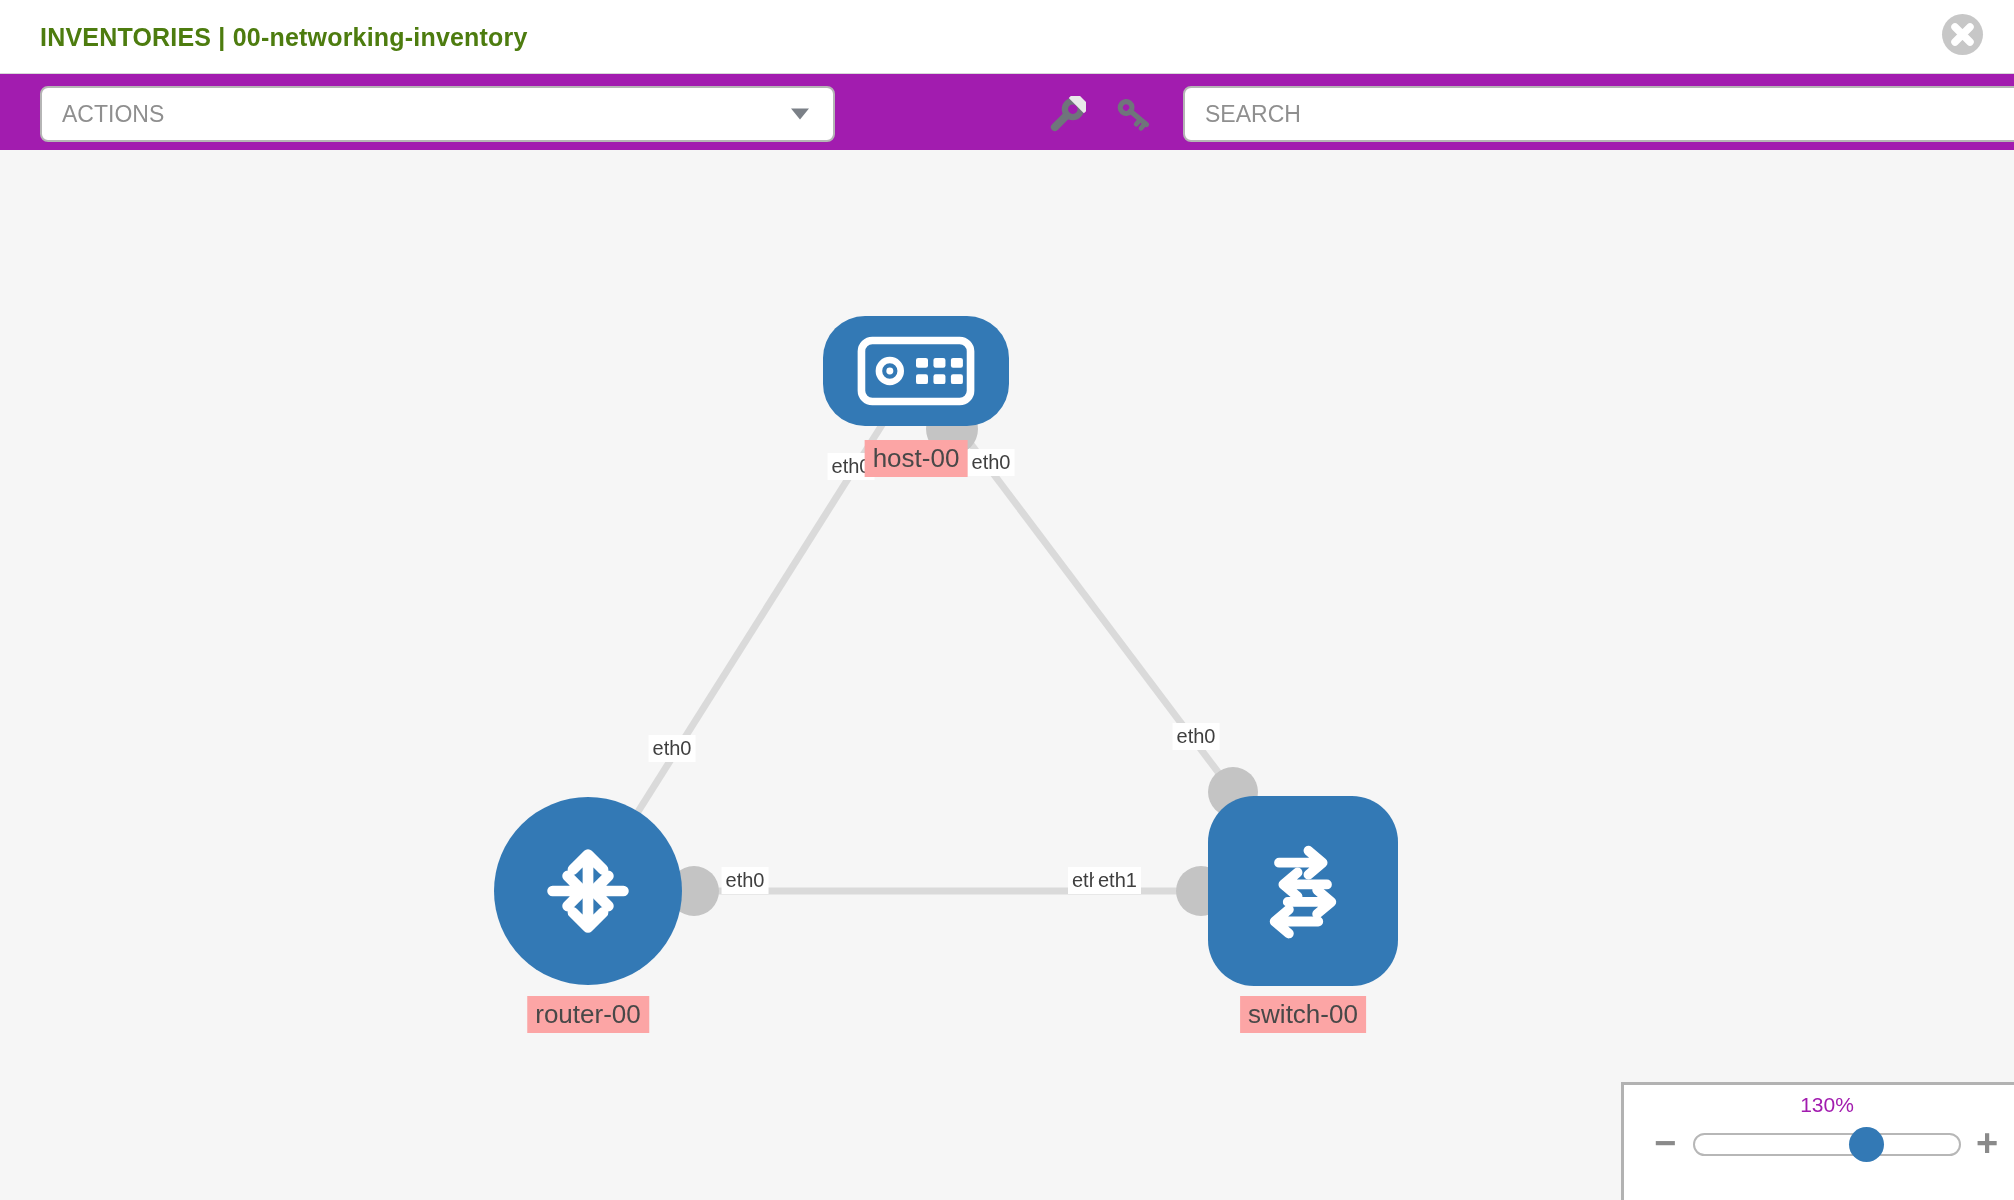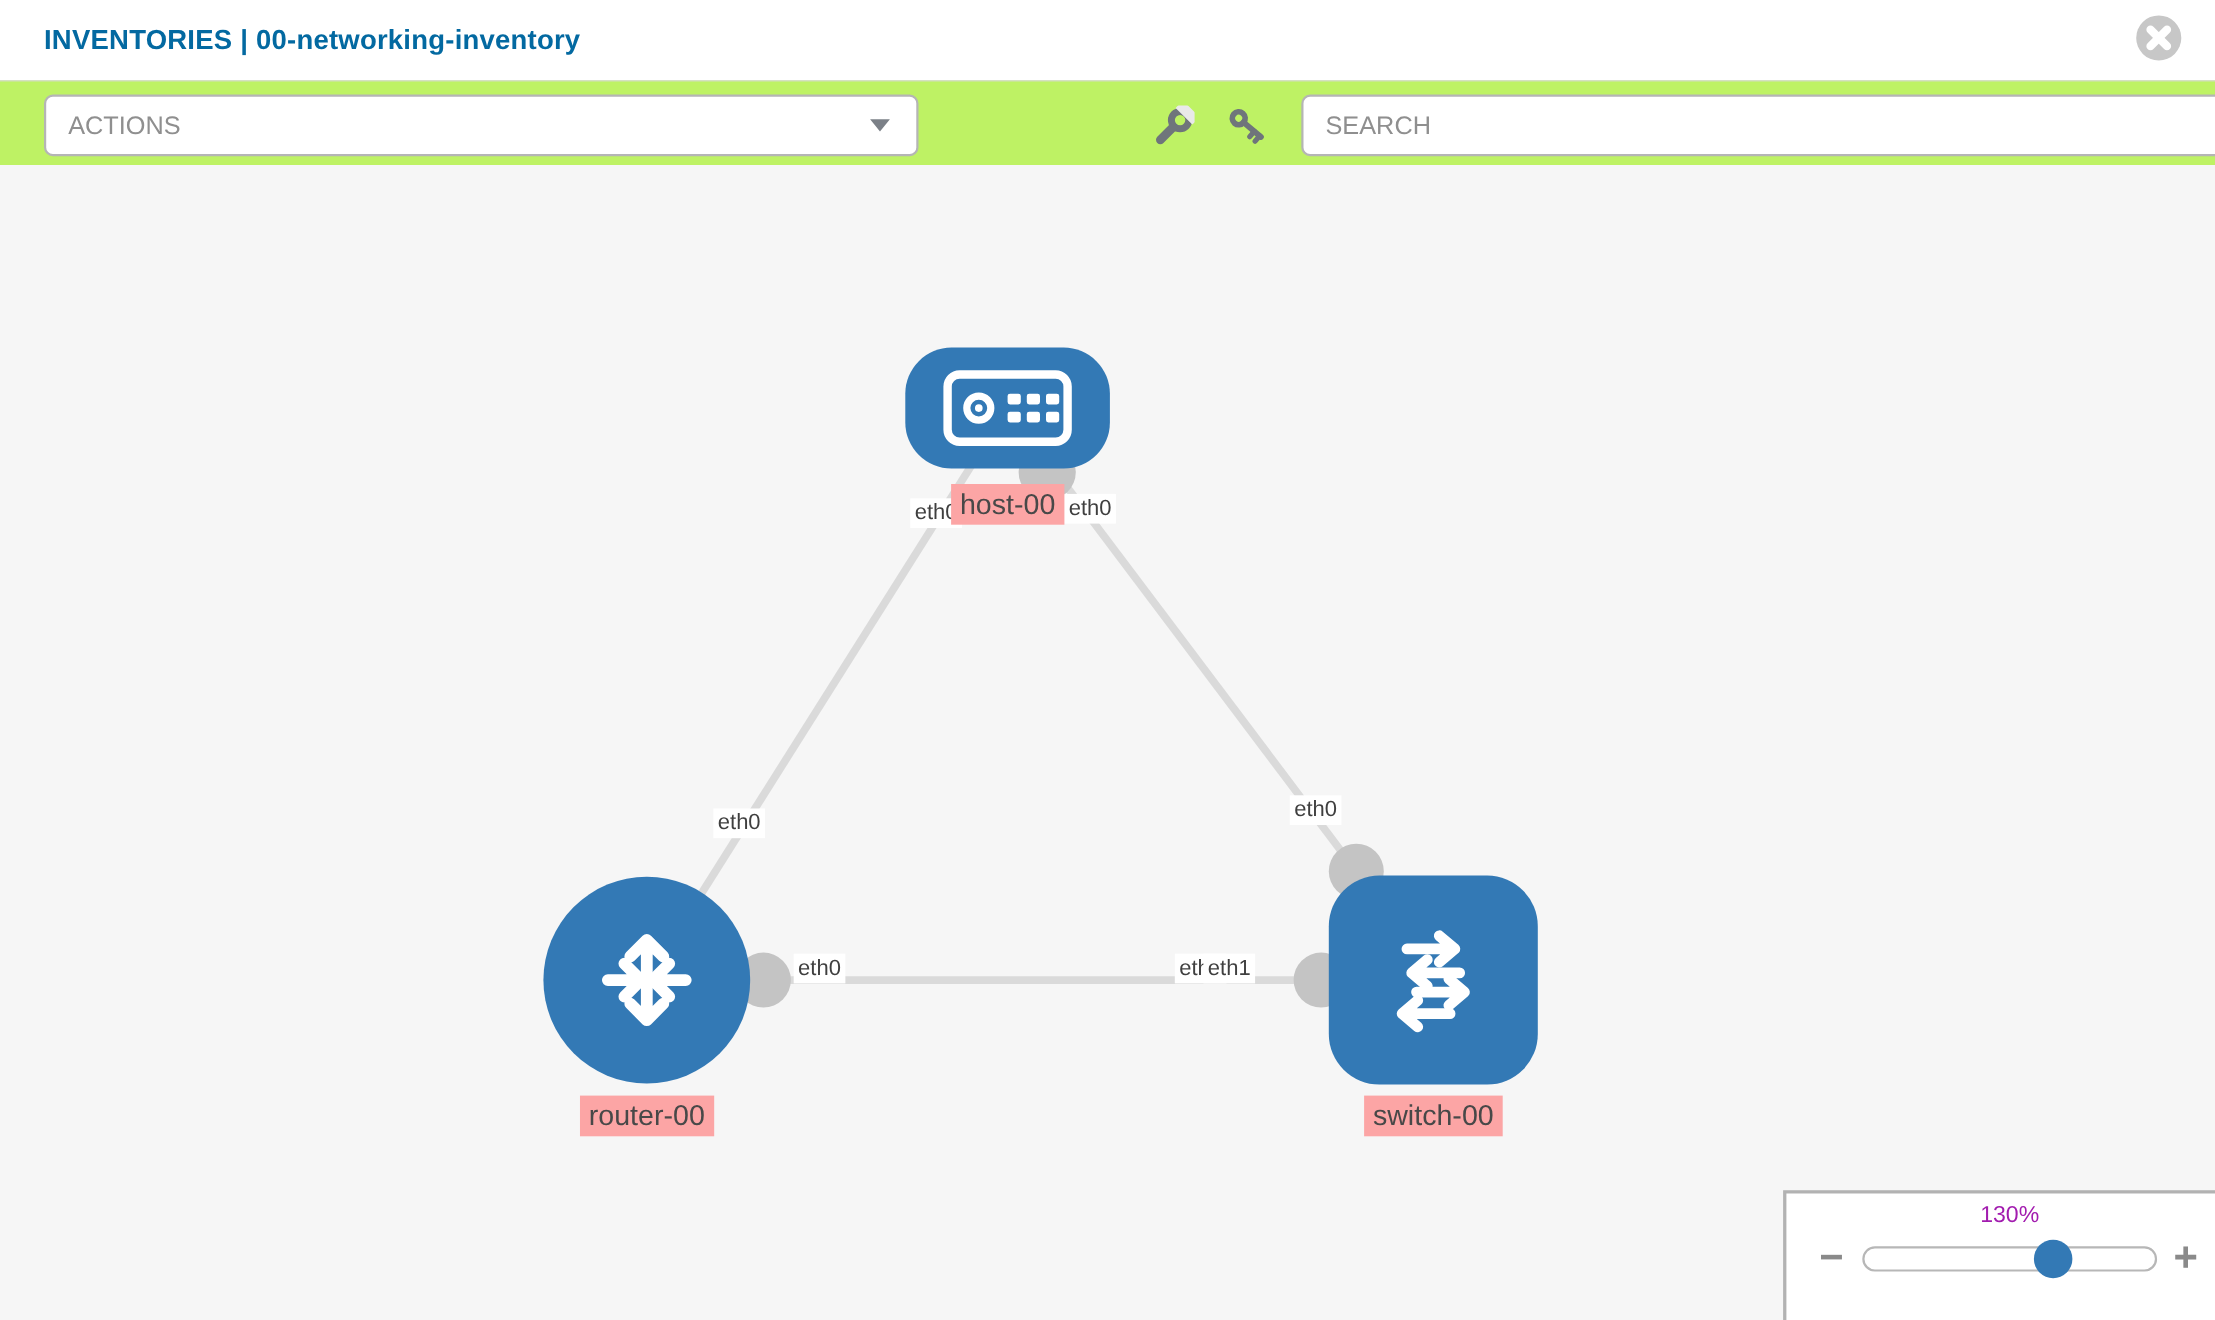--- a/index.html
+++ b/index.html
@@ -2,26 +2,26 @@
 <html><head>
 <meta charset="utf-8">
 <style>
   html,body{margin:0;padding:0;background:#fff;}
   .window{position:relative;width:2014px;height:1200px;background:#ffffff;
     font-family:"Liberation Sans",sans-serif;overflow:hidden;}
 
   
   .header{position:absolute;top:0;left:0;width:2014px;height:73px;background:#ffffff;}
   .page-title{position:absolute;left:40px;top:50%;transform:translateY(-50%);
-    font-size:25px;font-weight:bold;color:#0369a1;letter-spacing:.2px;white-space:nowrap;}
+    font-size:25px;font-weight:bold;color:#4d7c0f;letter-spacing:.2px;white-space:nowrap;}
   .close-btn{position:absolute;left:1942px;top:14px;width:41px;height:41px;border-radius:50%;
     background:#c7c7c7;display:flex;align-items:center;justify-content:center;cursor:pointer;}
 
   
-  .toolbar{position:absolute;top:73px;left:0;width:2014px;height:77px;background:#bef264;
+  .toolbar{position:absolute;top:73px;left:0;width:2014px;height:77px;background:#a21caf;
     border-top:1px solid #d8d8d8;border-bottom:2px solid #bcbcbc;box-sizing:content-box;}
   .select{position:absolute;top:12px;height:56px;background:#fff;border:2px solid #b5b5b5;
     border-radius:8px;box-sizing:border-box;display:flex;align-items:center;
     color:#8f8f8f;font-size:23px;padding-left:20px;cursor:pointer;}
   .select-actions{left:40px;width:795px;}
   .select-search{left:1183px;width:875px;}
   .caret{position:absolute;right:24px;top:50%;transform:translateY(-50%);width:0;height:0;
     border-left:9px solid transparent;border-right:9px solid transparent;border-top:11px solid #7b8087;}
   .tool-icon{position:absolute;top:22px;width:38px;height:38px;cursor:pointer;}
   .tool-icon-wrench{left:1048px;}

